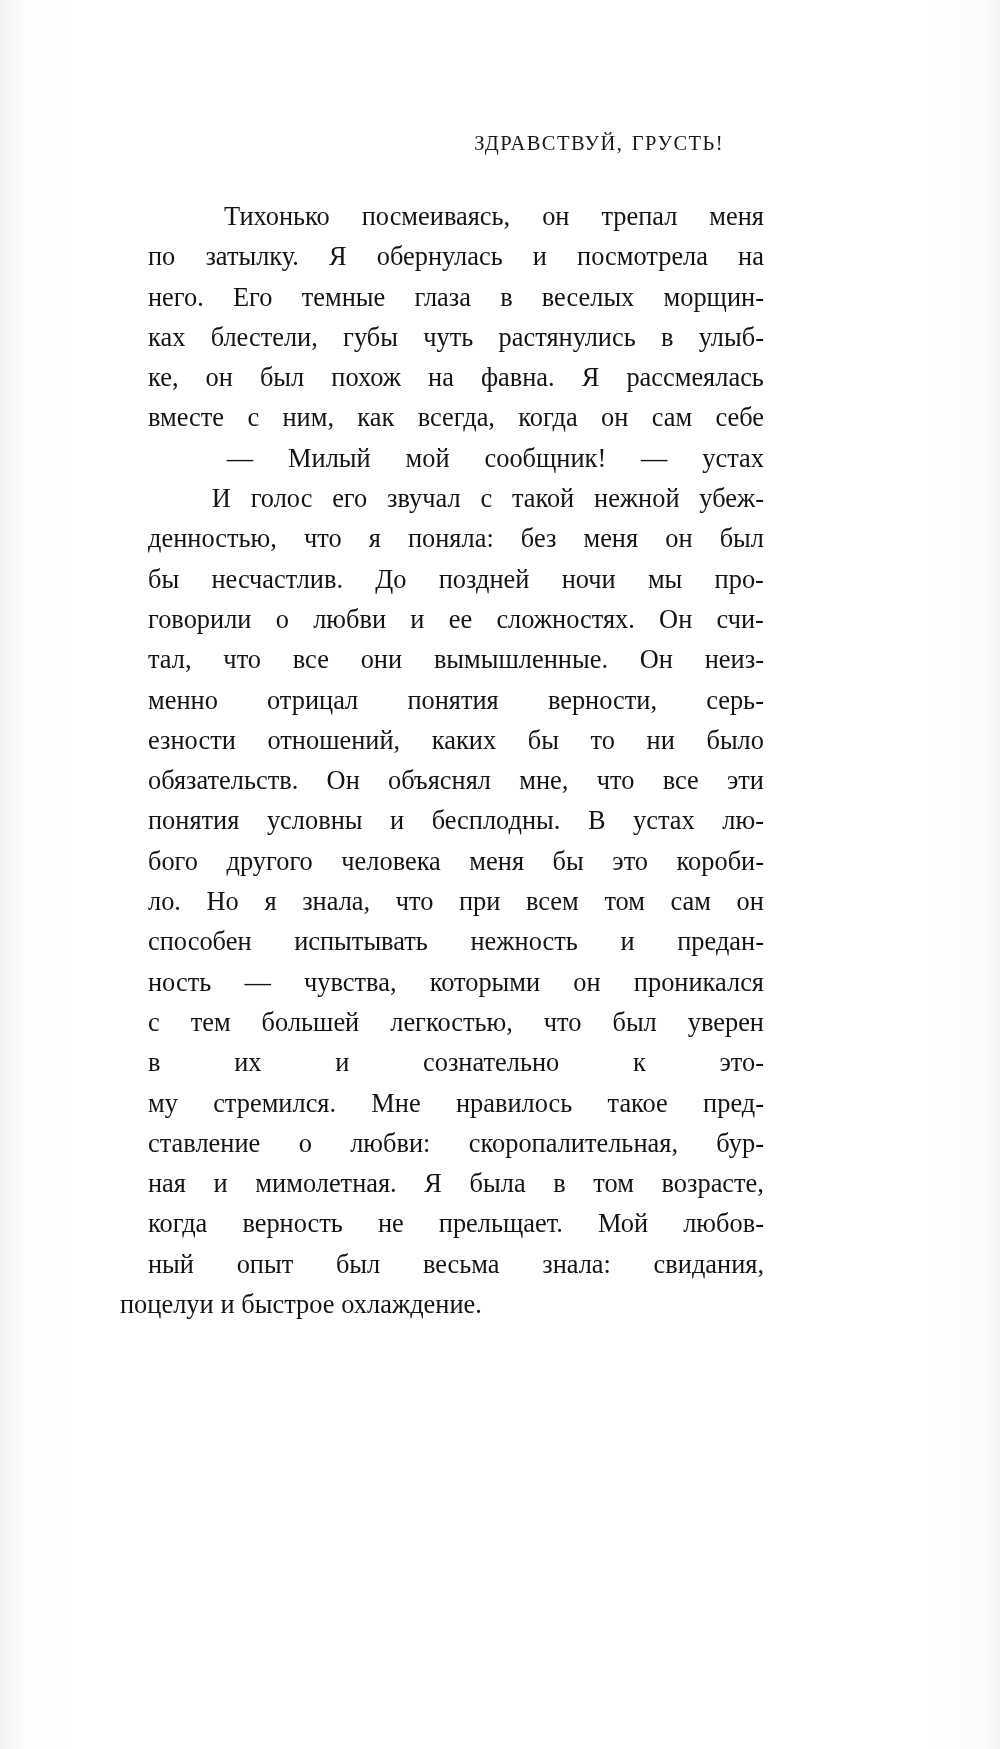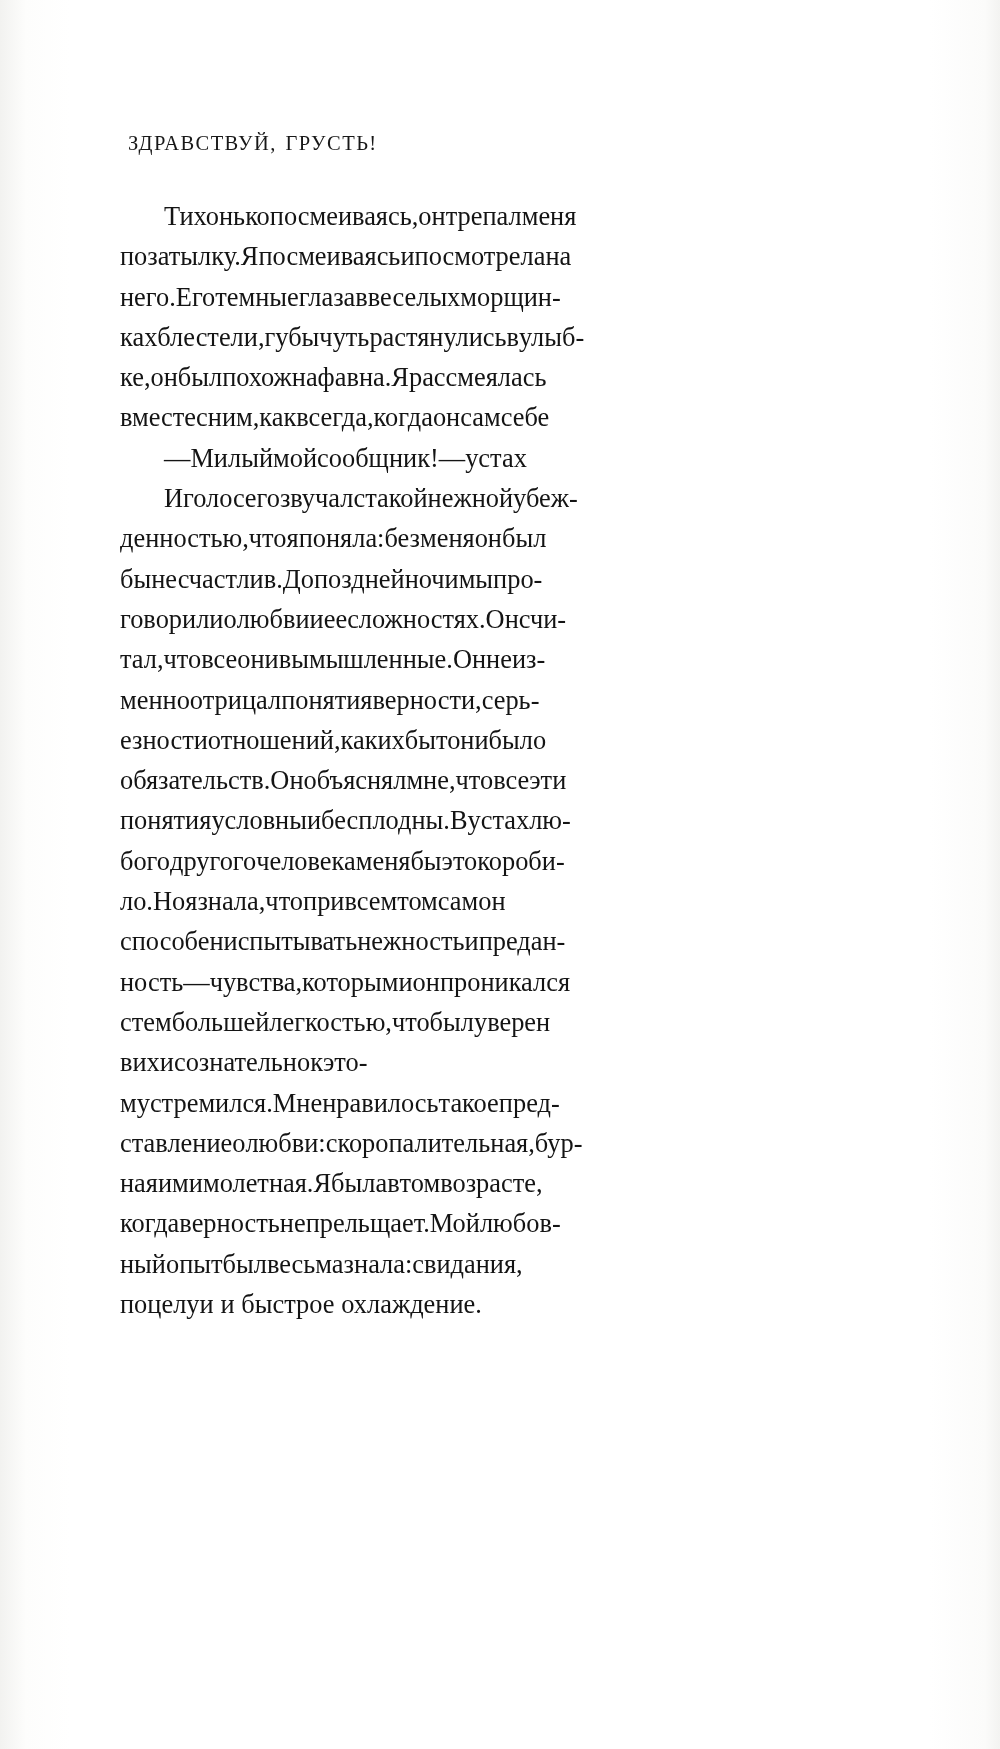--- a/index.html
+++ b/index.html
@@ -31,24 +31,24 @@
     top: 0;
     width: 1000px;
     height: 1749px;
     box-sizing: border-box;
     padding: 0;
   }
 
   
   .running-head {
     position: absolute;
-    left: 128px;
+    left: 104px;
     top: 131px;
     width: 620px;
-    text-align: left;
+    text-align: right;
     font-size: 20.5px;
     letter-spacing: 1.45px;
     word-spacing: 2px;
     color: #181818;
     text-transform: uppercase;
     font-weight: 400;
     line-height: 1.2;
   }
 
   
@@ -77,23 +77,24 @@
     white-space: nowrap;
     font-size: 26.4px;
     line-height: 40.3px;
   }
   .line > .lw {
     display: inline-block;
   }
   
   .line.just {
     display: flex;
-    justify-content: flex-start;
+    justify-content: space-between;
     white-space: pre;
     width: 616px;
+    margin-left: 28px;
   }
   .line.last {
     display: block;
     white-space: pre;
   }
   .indent {
     display: inline-block;
     width: 44px;
   }
   .line.just .indent {
@@ -105,21 +106,21 @@
 
 <div class="page-sheet"></div>
 
 <div class="page-inner">
 
   <div class="running-head">ЗДРАВСТВУЙ, ГРУСТЬ!</div>
 
   <div class="text-block">
     <p class="para">
         <span class="line just"><span class="indent"></span><span class="lw">Тихонько</span><span class="lw">посмеиваясь,</span><span class="lw">он</span><span class="lw">трепал</span><span class="lw">меня</span></span>
-        <span class="line just"><span class="lw">по</span><span class="lw">затылку.</span><span class="lw">Я</span><span class="lw">посмеиваясь</span><span class="lw">и</span><span class="lw">посмотрела</span><span class="lw">на</span></span>
+        <span class="line just"><span class="lw">по</span><span class="lw">затылку.</span><span class="lw">Я</span><span class="lw">обернулась</span><span class="lw">и</span><span class="lw">посмотрела</span><span class="lw">на</span></span>
         <span class="line just"><span class="lw">него.</span><span class="lw">Его</span><span class="lw">темные</span><span class="lw">глаза</span><span class="lw">в</span><span class="lw">веселых</span><span class="lw">морщин-</span></span>
         <span class="line just"><span class="lw">ках</span><span class="lw">блестели,</span><span class="lw">губы</span><span class="lw">чуть</span><span class="lw">растянулись</span><span class="lw">в</span><span class="lw">улыб-</span></span>
         <span class="line just"><span class="lw">ке,</span><span class="lw">он</span><span class="lw">был</span><span class="lw">похож</span><span class="lw">на</span><span class="lw">фавна.</span><span class="lw">Я</span><span class="lw">рассмеялась</span></span>
         <span class="line just"><span class="lw">вместе</span><span class="lw">с</span><span class="lw">ним,</span><span class="lw">как</span><span class="lw">всегда,</span><span class="lw">когда</span><span class="lw">он</span><span class="lw">сам</span><span class="lw">себе</span></span>
       </p>
     <p class="para">
         <span class="line just"><span class="indent"></span><span class="lw">—</span><span class="lw">Милый</span><span class="lw">мой</span><span class="lw">сообщник!</span><span class="lw">—</span><span class="lw">устах</span></span>
       </p>
     <p class="para">
         <span class="line just"><span class="indent"></span><span class="lw">И</span><span class="lw">голос</span><span class="lw">его</span><span class="lw">звучал</span><span class="lw">с</span><span class="lw">такой</span><span class="lw">нежной</span><span class="lw">убеж-</span></span>

